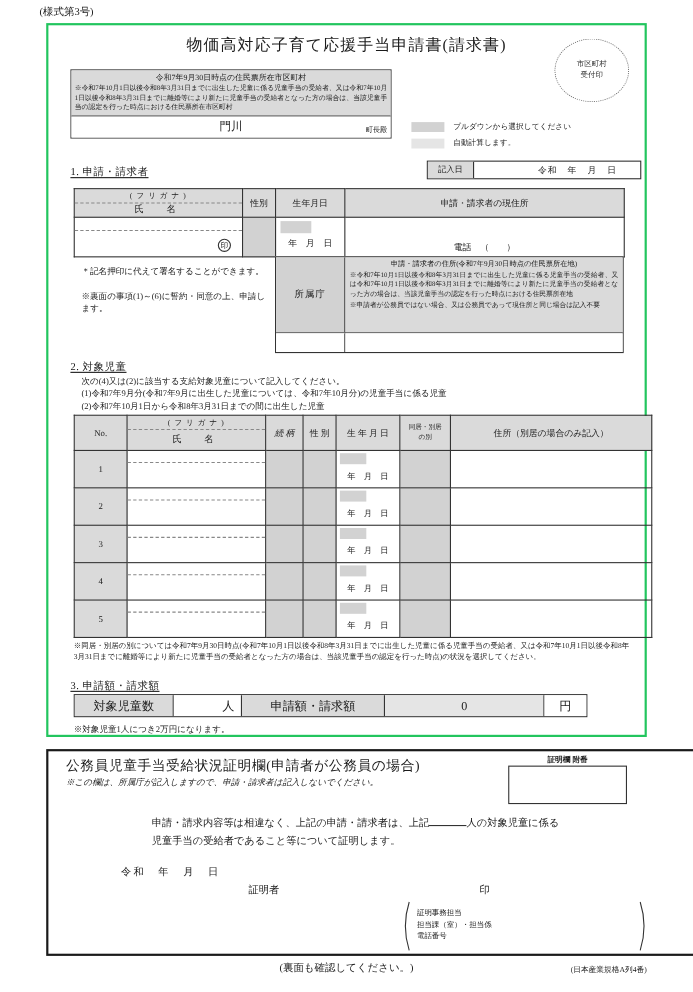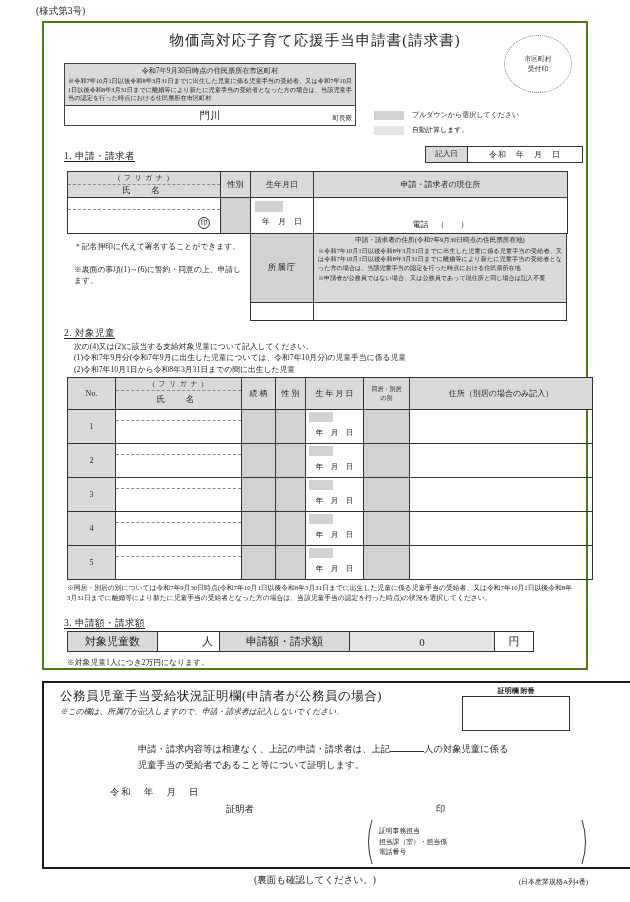--- a/index.html
+++ b/index.html
@@ -6,21 +6,21 @@
   html,body { background:#fff; }
   body {
     width:630px; height:902px; position:relative;
     font-family:"Liberation Serif","DejaVu Serif",serif;
     color:#1a1a1a;
   }
   .abs { position:absolute; }
 
   
   .form-code { left:36px; top:5px; font-size:9.5px; }
-  .main-box { left:42px; top:21px; width:546px; height:649px; border:2px solid #4d7c0f; position:absolute; }
+  .main-box { left:42px; top:21px; width:546px; height:649px; border:2px solid #22c55e; position:absolute; }
   .bottom-box { left:42px; top:681px; width:610px; height:188px; border:2px solid #1a1a1a; position:absolute;padding-left:13px; }
   .footer-center { top:874px; left:0; width:630px; text-align:center; font-size:9.5px; }
   .footer-right { top:877px; right:42px; font-size:7px; }
 
   
   .title { top:8px; left:0; width:100%; text-align:center; font-size:14.5px; letter-spacing:1px; }
   .receipt-circle {
     top:12px; right:14px; width:68px; height:58px;
     border:1px dotted #777; border-radius:50%;
     display:flex; align-items:center; justify-content:center; text-align:center;
@@ -38,21 +38,21 @@
   .legend-row { display:flex; align-items:center; margin-bottom:5px; }
   .swatch { width:30px; height:9px; margin-right:8px; }
   .swatch-pulldown { background:#d2d2d2; }
   .swatch-autocalc { background:#e5e5e5; }
 
   .sec-head { font-size:9.5px; text-decoration:underline; text-underline-offset:2px; letter-spacing:0.5px; }
   .sec1-head { top:127px; left:20px; }
   .sec2-head { top:304px; left:20px; }
   .sec3-head { top:594px; left:20px; }
 
-  .entry-date { top:123px; right:3px; display:flex; border:1px solid #333; font-size:8px; }
+  .entry-date { top:123px; right:3px; display:flex; border:1px solid #333; font-size:8px;gap:37px; }
   .ed-label { width:42px; background:#dadada; border-right:1px solid #333; text-align:center; padding:2px 0; font-size:7.5px; }
   .ed-value { width:114px; text-align:center; padding:2px 0; letter-spacing:1px; }
 
   table { border-collapse:collapse; table-layout:fixed; }
   th,td { border:1px solid #333; padding:0; font-weight:normal; vertical-align:middle; }
   .hdr { background:#dadada; font-size:8px; text-align:center; }
   .gray { background:#d2d2d2; }
 
   .applicant-table { top:148px; left:23px; width:500px; }
   .applicant-table th { height:26px; }
@@ -93,21 +93,21 @@
   .agency-input-left { width:63px; border-right:1px solid #333; background:#fff; }
   .agency-input-right { flex:1; background:#fff; }
 
   .sec2-intro { top:318px; left:30px; font-size:7.8px; line-height:1.45; }
 
   .children-table { top:354px; left:23px; width:505px; }
   .children-table th { height:32px; }
   .children-table td { height:34px; }
   .c-no { width:48px; }
   .c-name { width:126px; }
-  .c-rel { width:34px; }
+  .c-rel { width:34px;font-style:italic; }
   .c-sex { width:30px; }
   .c-birth { width:58px; }
   .c-live { width:46px; }
   .c-addr { width:183px; }
   .no-cell { background:#dadada; text-align:center; font-size:8px; }
   .live-hdr { font-size:6px; line-height:1.35; }
   .children-table .furi-strip { height:11px; }
 
   .sec2-note { top:560px; left:23px; width:505px; font-size:6.8px; line-height:1.42; text-align:justify; }
 

